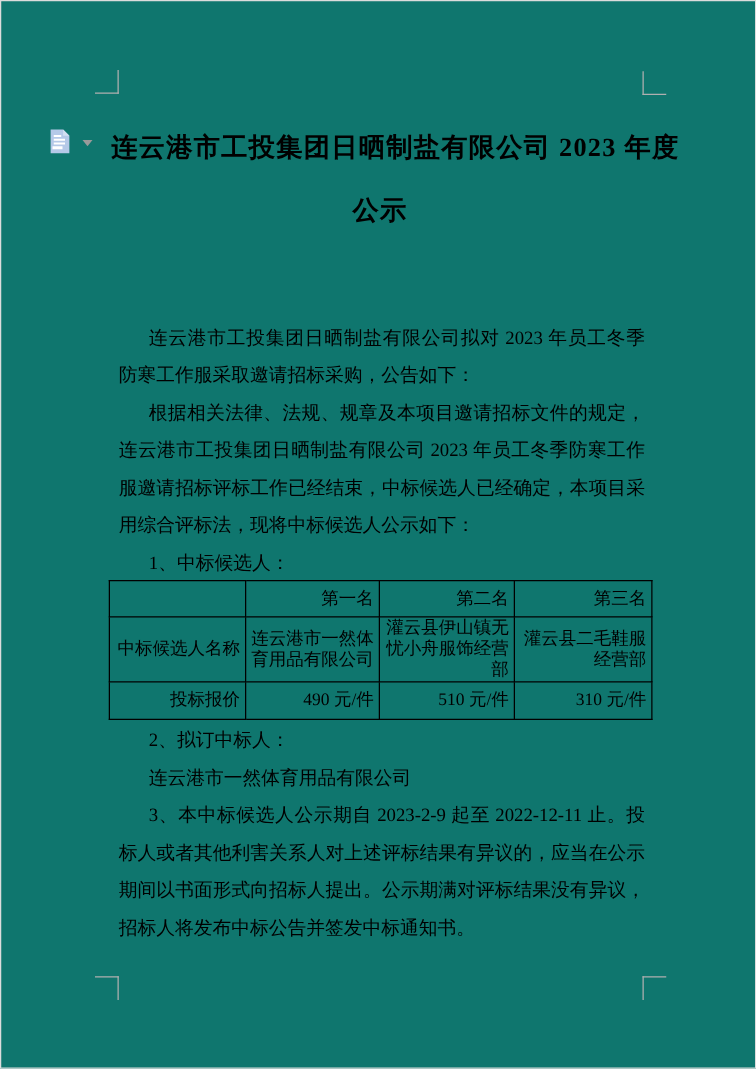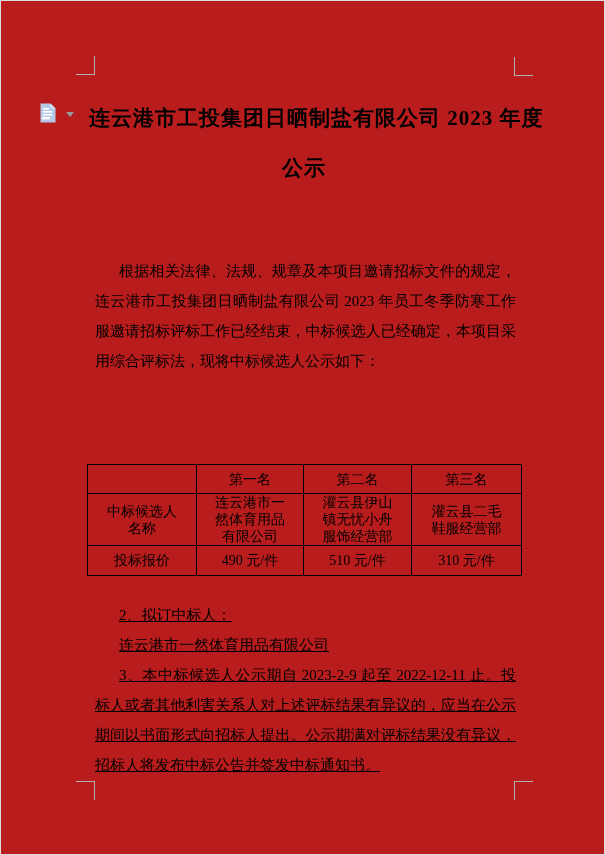--- a/index.html
+++ b/index.html
@@ -1,19 +1,19 @@
 <!DOCTYPE html>
 <html><head>
 <meta charset="utf-8">
 <style>
   html,body{margin:0;padding:0;background:#ffffff;}
   body{width:605px;height:855px;}
   .page{
     position:relative;width:605px;height:855px;box-sizing:border-box;
-    background:#b91c1c;border:1px solid #dcdcdc;
+    background:#0f766e;border:1px solid #dcdcdc;
     font-family:"Liberation Serif","DejaVu Serif",serif;color:#000000;
     overflow:hidden;
   }
   
   .crop-mark{position:absolute;width:18px;height:18px;}
   .crop-tl{left:75px;top:55px;border-right:1px solid #b0b0b0;border-bottom:1px solid #b0b0b0;}
   .crop-tr{left:513px;top:56px;border-left:1px solid #b0b0b0;border-bottom:1px solid #b0b0b0;}
   .crop-bl{left:75px;top:780px;border-right:1px solid #b0b0b0;border-top:1px solid #b0b0b0;}
   .crop-br{left:513px;top:780px;border-left:1px solid #b0b0b0;border-top:1px solid #b0b0b0;}
   
@@ -23,30 +23,30 @@
     border-left:4px solid transparent;border-right:4px solid transparent;border-top:5px solid #9a9a9a;}
   
   .doc-title{
     position:absolute;left:88px;top:92px;width:430px;
     text-align:center;font-size:21px;font-weight:bold;line-height:50px;letter-spacing:1px;
   }
   .doc-title div{white-space:nowrap;}
   
   .content{position:absolute;left:94px;width:421px;font-size:15px;line-height:30px;text-align:justify;}
   .content-upper{top:255px;}
-  .content-lower{top:599px;text-decoration:underline;}
+  .content-lower{top:577px;}
   .para{margin:0;text-indent:24px;}
   
   .bid-table{
     position:absolute;left:86px;top:463px;width:434px;
     border-collapse:collapse;table-layout:fixed;font-size:14px;
   }
   .bid-table th,.bid-table td{
-    border:1px solid #000;text-align:center;vertical-align:middle;
-    font-weight:normal;padding:0 15px;line-height:17px;
+    border:1px solid #000;text-align:right;vertical-align:middle;
+    font-weight:normal;padding:0 4px;line-height:17px;
   }
   .row-header{height:29px;}
   .row-names{height:51px;}
   .row-price{height:30px;}
 </style>
 </head>
 <body>
 
 <div class="page">
 
@@ -68,21 +68,23 @@
     </span>
     <span class="dropdown-arrow"></span>
   </div>
 
   <div class="doc-title">
     <div>连云港市工投集团日晒制盐有限公司 2023 年度</div>
     <div>公示</div>
   </div>
 
   <div class="content content-upper">
+    <p class="para">连云港市工投集团日晒制盐有限公司拟对 2023 年员工冬季防寒工作服采取邀请招标采购，公告如下：</p>
     <p class="para">根据相关法律、法规、规章及本项目邀请招标文件的规定，连云港市工投集团日晒制盐有限公司 2023 年员工冬季防寒工作服邀请招标评标工作已经结束，中标候选人已经确定，本项目采用综合评标法，现将中标候选人公示如下：</p>
+    <p class="para">1、中标候选人：</p>
   </div>
 
   <table class="bid-table">
     <colgroup>
       <col style="width:109px">
         <col style="width:107px">
         <col style="width:108px">
         <col style="width:110px">
     </colgroup>
     <tbody>

